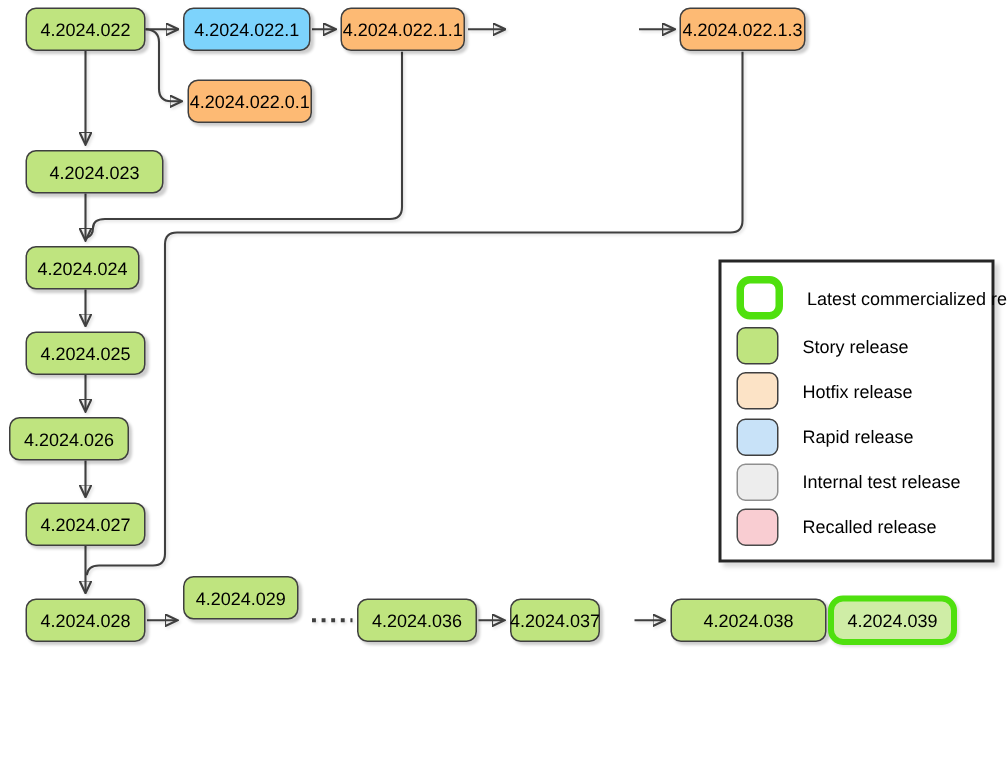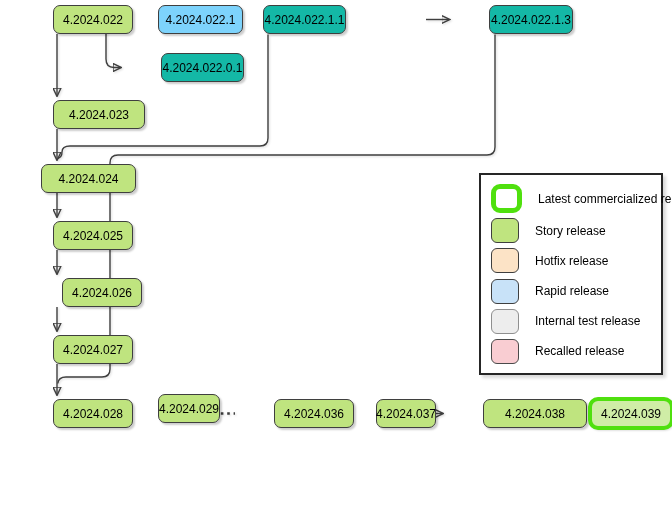--- a/index.html
+++ b/index.html
@@ -10,25 +10,24 @@
   .wires{position:absolute;left:0;top:0;}
   .wires path{fill:none;stroke:#3f3f3f;stroke-width:1.4;}
   .wires path.dotted{stroke-width:2.6;stroke-dasharray:2.6 3.8;}
   .wires{filter:drop-shadow(1.5px 1.5px 1px rgba(0,0,0,0.15));}
   .node{
     position:absolute;box-sizing:border-box;height:29px;
     border:1px solid #3f3f3f;border-radius:7px;
     display:flex;align-items:center;justify-content:center;
     font-size:12px;color:#000;white-space:nowrap;
     box-shadow:2px 2px 2px rgba(0,0,0,0.2);
-    margin-left:36px;
   }
   .story{background:#bfe47f;}
   .hotfix{background:#7dd3fc;}
-  .rapid{background:#14b8a6;text-align:center;}
+  .rapid{background:#fdba74;text-align:center;}
   .latest{
     background:#cfeda6;border:4px solid #4fe00e;border-radius:10px;
     height:33px;box-shadow:1px 1px 2px rgba(0,0,0,0.12);
   }
   .legend{
     position:absolute;left:479px;top:173px;width:184px;height:202px;
     box-sizing:border-box;background:#fff;border:2px solid #262626;
     box-shadow:3px 3px 3px rgba(0,0,0,0.15);
     display:flex;flex-direction:column;justify-content:space-evenly;
     padding:4px 6px 4px 10px;
@@ -77,27 +76,27 @@
     <path d="M530,413.5 H547" marker-end="url(#arr)"></path>
   </svg>
 
   <div class="node story" style="left:17px;top:5px;width:80px">4.2024.022</div>
   <div class="node hotfix" style="left:122px;top:5px;width:85px">4.2024.022.1</div>
   <div class="node rapid" style="left:227px;top:5px;width:83px">4.2024.022.1.1</div>
   <div class="node rapid" style="left:453px;top:5px;width:84px">4.2024.022.1.3</div>
   <div class="node rapid" style="left:125px;top:53px;width:83px">4.2024.022.0.1</div>
 
   <div class="node story" style="left:17px;top:100px;width:92px">4.2024.023</div>
-  <div class="node story" style="left:5px;top:164px;width:95px">4.2024.024</div>
+  <div class="node story" style="left:17px;top:164px;width:76px">4.2024.024</div>
   <div class="node story" style="left:17px;top:221px;width:80px">4.2024.025</div>
-  <div class="node story" style="left:26px;top:278px;width:80px">4.2024.026</div>
+  <div class="node story" style="left:6px;top:278px;width:80px">4.2024.026</div>
   <div class="node story" style="left:17px;top:335px;width:80px">4.2024.027</div>
 
   <div class="node story" style="left:17px;top:399px;width:80px">4.2024.028</div>
-  <div class="node story" style="left:122px;top:394px;width:62px">4.2024.029</div>
+  <div class="node story" style="left:122px;top:384px;width:77px">4.2024.029</div>
   <div class="node story" style="left:238px;top:399px;width:80px">4.2024.036</div>
   <div class="node story" style="left:340px;top:399px;width:60px">4.2024.037</div>
   <div class="node story" style="left:447px;top:399px;width:104px">4.2024.038</div>
   <div class="node latest" style="left:552px;top:397px;width:86px">4.2024.039</div>
 
   <div class="legend">
     <div class="legend-row">
       <span class="sw sw-latest"></span>
       <span class="legend-label">Latest commercialized release</span>
     </div>

